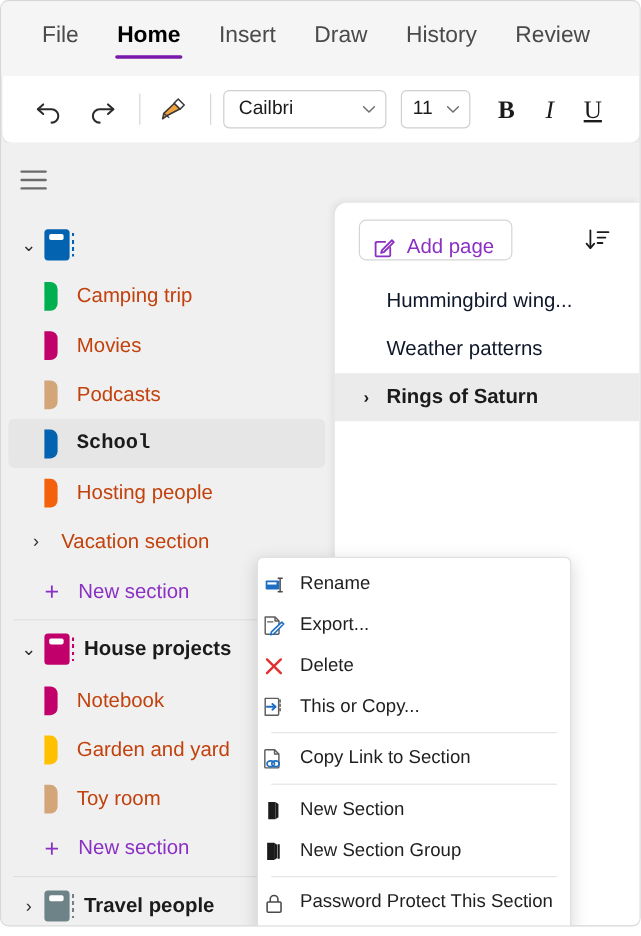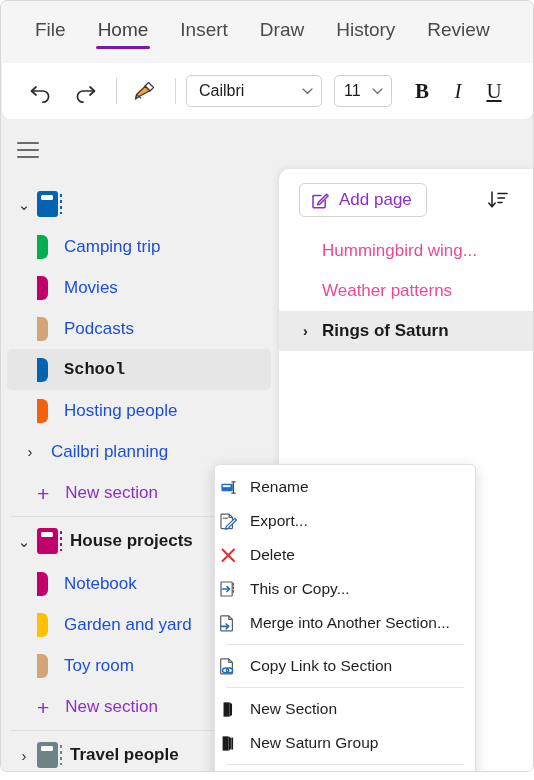--- a/index.html
+++ b/index.html
@@ -26,21 +26,21 @@
     padding-left: 18px;
     gap: 0px;
   }
   .rtab {
     position: relative;
     font-size: 19px;
     color: #4a4a4a;
     padding: 6px 16px 10px 16px;
     white-space: nowrap;
   }
-  .rtab.active { color: #404040; font-weight: normal; }
+  .rtab.active { color: #000000; font-weight: bold; }
   .rtab.active::after {
     content: "";
     position: absolute;
     left: 14px; right: 14px; bottom: 2px;
     height: 3px; border-radius: 2px;
     background: #7719aa;
   }
 
   
   .ribbon-bar {
@@ -139,21 +139,21 @@
     border-radius: 5px;
   }
   .sec-row.selected { background: #e6e6e6; }
   .sec-row.selected .sec-label { font-weight: bold; color: #1b1b1b; font-family: Liberation Mono, monospace; }
   .sec-color {
     width: 11px; height: 24px;
     border-radius: 0 6px 6px 0;
     margin-right: 16px;
     flex: none;
   }
-  .sec-label { font-size: 17px; color: #1d4ed8; white-space: nowrap; }
+  .sec-label { font-size: 17px; color: #c2410c; white-space: nowrap; }
   .sec-row.grp { padding-left: 10px; }
   .sec-row.grp .grp-twisty {
     width: 26px; text-align: center; font-size: 15px; color: #2b2b2b;
     margin-right: 0px;
   }
   .sec-row.grp .sec-label { margin-left: 8px; }
 
   .newsec {
     display: flex; align-items: center;
     height: 42px; padding-left: 36px;
@@ -165,32 +165,32 @@
   
   .pagepanel {
     position: absolute; top: 50px; left: 278px; right: 0; bottom: 0;
     background: #ffffff;
     border-radius: 10px 0 0 0;
     box-shadow: -2px -1px 6px rgba(0,0,0,0.07);
     padding-top: 14px;
   }
   .pp-top { display: flex; align-items: center; padding: 0 18px 0 20px; }
   .addpage {
-    display: flex; align-items: center;
+    display: flex; align-items: flex-end;
     height: 34px; padding: 0 14px 0 11px;
     border: 1px solid #d5d5d5; border-radius: 6px;
     background: #fff;
     color: #8b30c4; font-size: 17px;
   }
   .addpage .ap-ico { margin-right: 9px; display: flex; }
   .sort-ico { margin-left: auto; display: flex; padding-right: 6px; }
   .page-row {
     display: flex; align-items: center;
     height: 40px; padding-left: 43px;
-    font-size: 17px; color: #ec4899;
+    font-size: 17px; color: #0f172a;
     white-space: nowrap; overflow: hidden;
   }
   .page-row.selected { background: #ebebeb; font-weight: bold; color: #1b1b1b; }
   .page-row .pg-twisty {
     position: absolute; left: 24px;
     font-size: 14px; color: #1b1b1b;
   }
   .page-row.has-twisty { position: relative; }
   .pp-list { margin-top: 14px; }
 
@@ -309,21 +309,21 @@
           <div class="sec-row selected">
             <span class="sec-color" style="background:#0363B0"></span>
             <span class="sec-label">School</span>
           </div>
           <div class="sec-row">
             <span class="sec-color" style="background:#F4610C"></span>
             <span class="sec-label">Hosting people</span>
           </div>
           <div class="sec-row grp">
             <span class="grp-twisty">›</span>
-            <span class="sec-label">Cailbri planning</span>
+            <span class="sec-label">Vacation section</span>
           </div>
           <div class="newsec">
             <span class="plus">+</span>
             <span>New section</span>
           </div>
         </div>
         <div class="divider"></div>
         <div class="nb-group">
           <div class="nb-head">
             <span class="twisty">⌄</span>
@@ -427,31 +427,20 @@
           <span class="mi-ico">
             <svg width="21" height="21" viewBox="0 0 21 21">
               <path d="M3 3 h10.4 a.8 .8 0 0 1 .8 .8 v12.4 a.8 .8 0 0 1 -.8 .8 H3 Z" fill="#ffffff" stroke="#5c5c5c" stroke-width="1.2" stroke-linejoin="round"></path>
               <path d="M15.4 4.4 v1.6 M15.4 8 v1.6 M15.4 11.6 v1.6" stroke="#5c5c5c" stroke-width="1.3" stroke-linecap="round"></path>
               <path d="M4.4 10 h7" fill="none" stroke="#1e6fc4" stroke-width="1.6" stroke-linecap="round"></path>
               <path d="M9 7.6 L11.6 10 L9 12.4" fill="none" stroke="#1e6fc4" stroke-width="1.6" stroke-linecap="round" stroke-linejoin="round"></path>
             </svg>
           </span>
           <span>This or Copy...</span>
         </div>
-        <div class="mi">
-          <span class="mi-ico">
-            <svg width="21" height="21" viewBox="0 0 21 21">
-              <path d="M3.4 2.8 h7.4 l3.6 3.6 V17.2 a.7 .7 0 0 1 -.7 .7 H3.4 a.7 .7 0 0 1 -.7 -.7 V3.5 a.7 .7 0 0 1 .7 -.7 Z" fill="#ffffff" stroke="#5c5c5c" stroke-width="1.2" stroke-linejoin="round"></path>
-              <path d="M10.8 2.8 v3.6 h3.6" fill="none" stroke="#5c5c5c" stroke-width="1.2" stroke-linejoin="round"></path>
-              <path d="M3.4 13.4 h7" fill="none" stroke="#1e6fc4" stroke-width="1.6" stroke-linecap="round"></path>
-              <path d="M8.2 11 L10.6 13.4 L8.2 15.8" fill="none" stroke="#1e6fc4" stroke-width="1.6" stroke-linecap="round" stroke-linejoin="round"></path>
-            </svg>
-          </span>
-          <span>Merge into Another Section...</span>
-        </div>
         <div class="mi-sep"></div>
         <div class="mi">
           <span class="mi-ico">
             <svg width="21" height="21" viewBox="0 0 21 21">
               <path d="M3.4 2.8 h7.4 l3.6 3.6 V17.2 a.7 .7 0 0 1 -.7 .7 H3.4 a.7 .7 0 0 1 -.7 -.7 V3.5 a.7 .7 0 0 1 .7 -.7 Z" fill="#ffffff" stroke="#5c5c5c" stroke-width="1.2" stroke-linejoin="round"></path>
               <path d="M10.8 2.8 v3.6 h3.6" fill="none" stroke="#5c5c5c" stroke-width="1.2" stroke-linejoin="round"></path>
               <ellipse cx="7.6" cy="14.4" rx="3.1" ry="2.4" fill="none" stroke="#1e6fc4" stroke-width="1.4"></ellipse>
               <ellipse cx="11.6" cy="14.4" rx="3.1" ry="2.4" fill="none" stroke="#1e6fc4" stroke-width="1.4"></ellipse>
             </svg>
           </span>
@@ -468,21 +457,21 @@
           <span>New Section</span>
         </div>
         <div class="mi">
           <span class="mi-ico">
             <svg width="19" height="19" viewBox="0 0 19 21">
               <path d="M3 2.6 h6.4 v15.8 H3 Z" fill="#1b1b1b"></path>
               <path d="M9.4 2.6 L12.2 4.4 v12.2 L9.4 18.4 Z" fill="#1b1b1b"></path>
               <path d="M12.6 4 h2 v13.2 h-2 Z" fill="#1b1b1b"></path>
             </svg>
           </span>
-          <span>New Saturn Group</span>
+          <span>New Section Group</span>
         </div>
         <div class="mi-sep"></div>
         <div class="mi">
           <span class="mi-ico">
             <svg width="19" height="19" viewBox="0 0 19 19">
               <rect x="3.6" y="8.6" width="11.6" height="8.6" rx="1" fill="none" stroke="#4a4a4a" stroke-width="1.3"></rect>
               <path d="M6.2 8.6 V6.4 a3.2 3.2 0 0 1 6.4 0 V8.6" fill="none" stroke="#4a4a4a" stroke-width="1.3"></path>
             </svg>
           </span>
           <span>Password Protect This Section</span>

